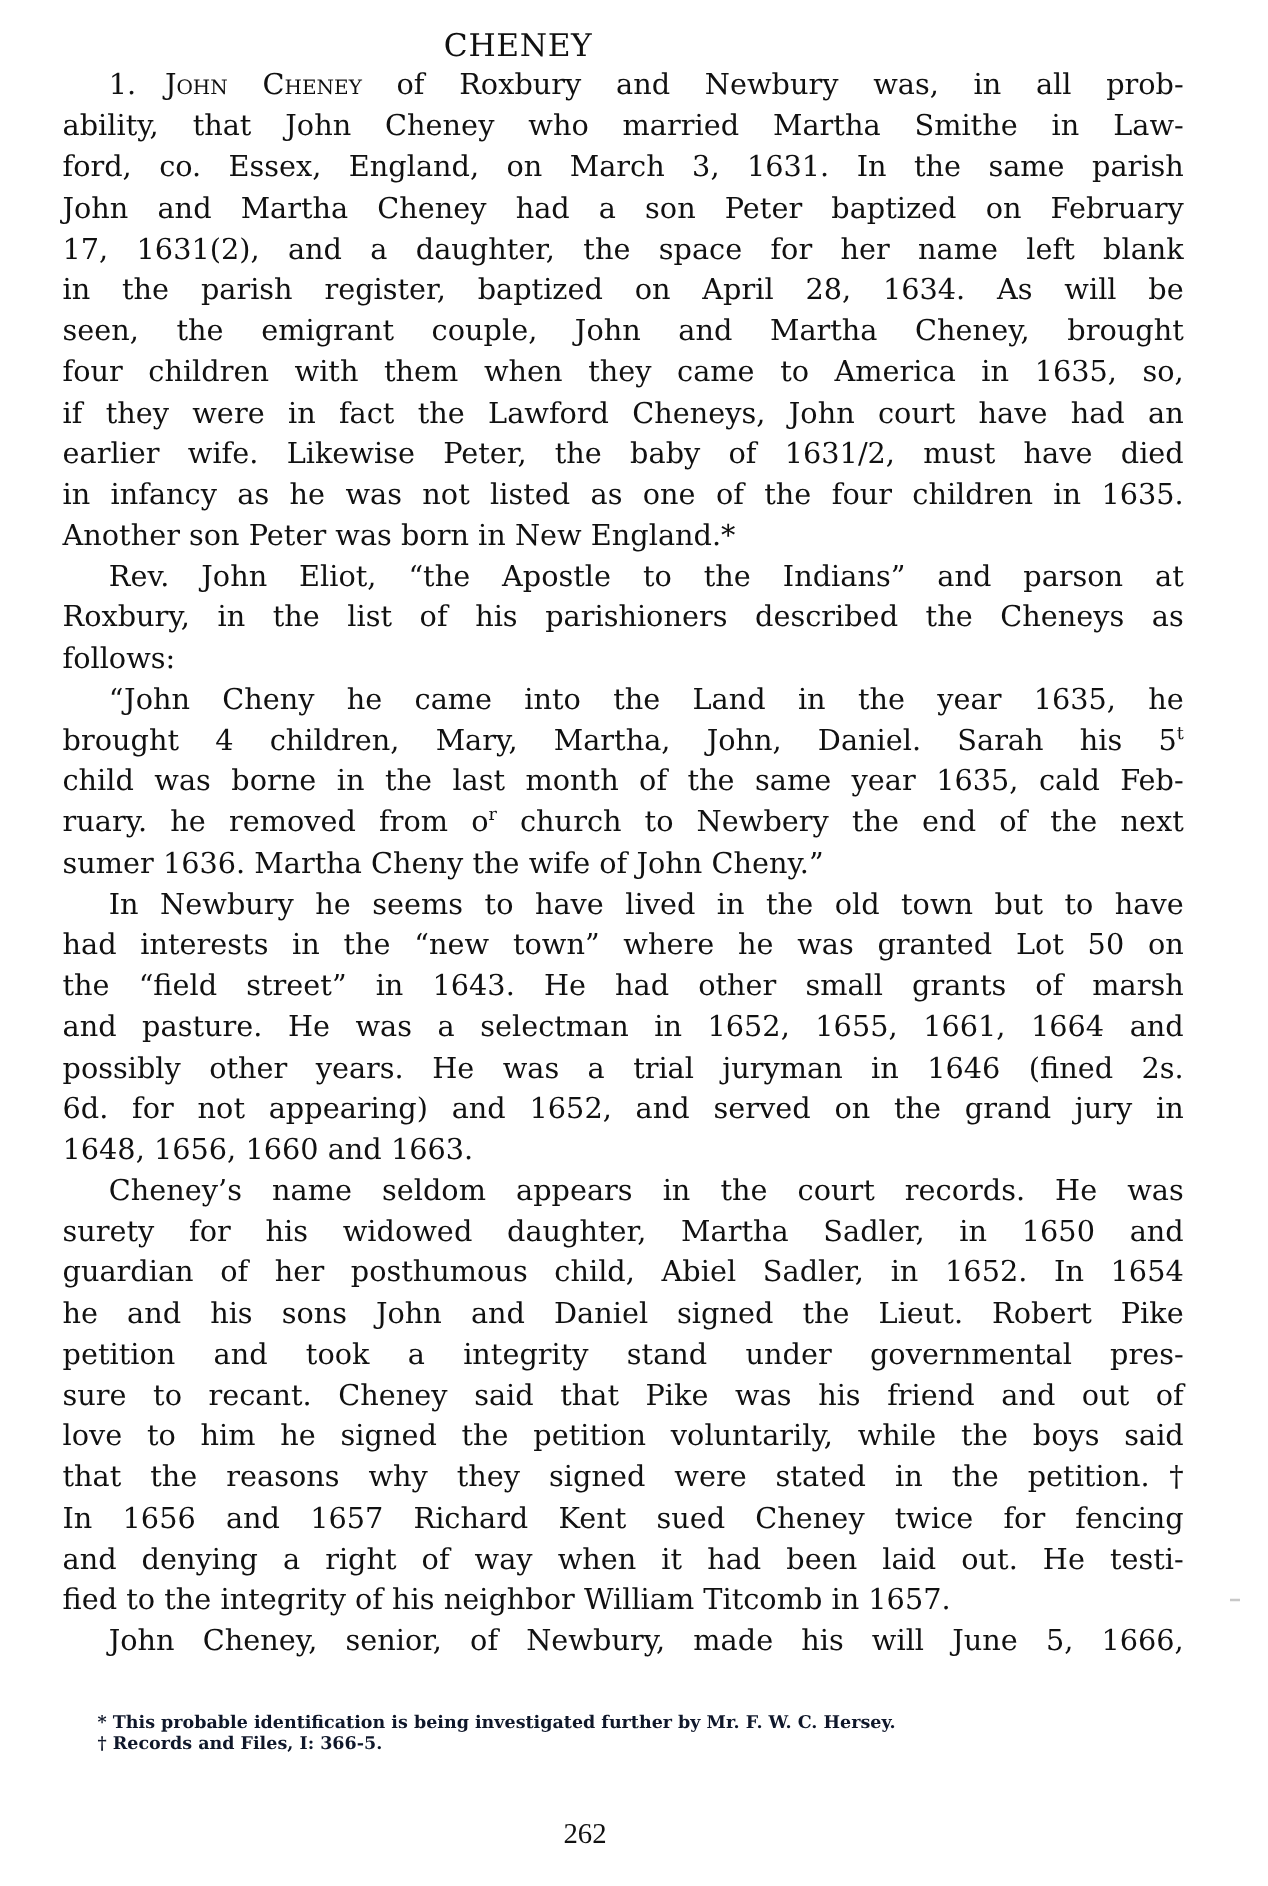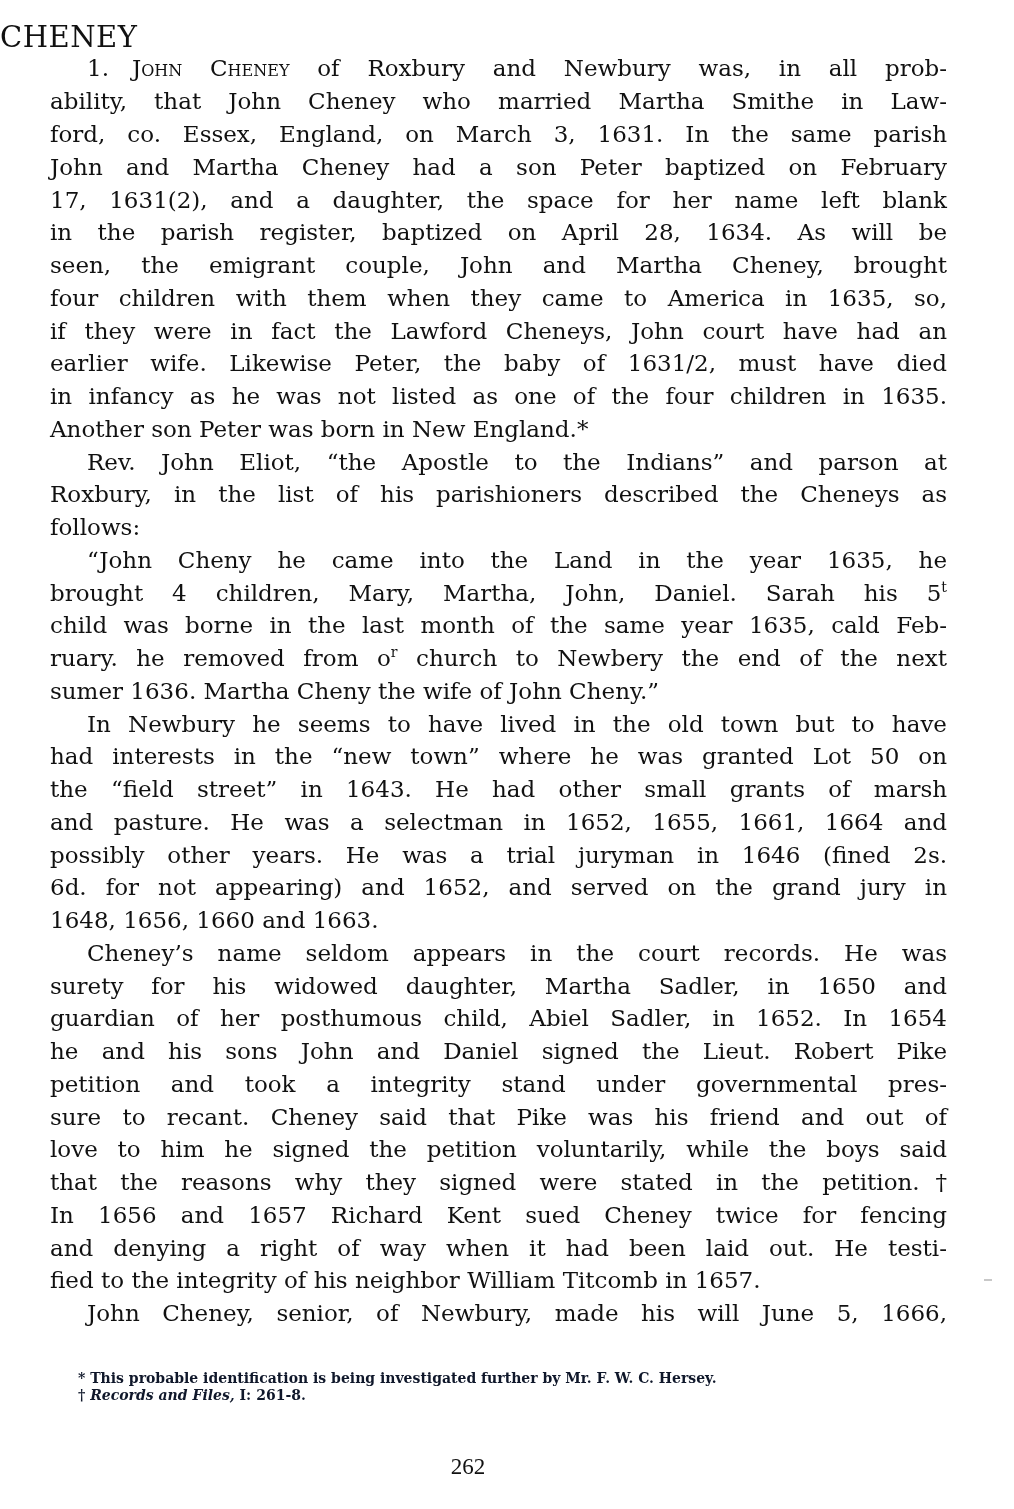--- a/index.html
+++ b/index.html
@@ -13,22 +13,22 @@
       position: relative;
       overflow: hidden;
       color: #111111;
       font-family: "DejaVu Serif", "Liberation Serif", serif;
     }
     .page-title {
       position: absolute;
       left: 0;
       width: 829px;
       top: 20px;
-      text-align: left;
-      font-size: 29px;
+      text-align: center;
+      font-size: 25px;
       letter-spacing: 0.5px;
       line-height: 34px;
     }
     .line {
       position: absolute;
       left: 50px;
       width: 897px;
       height: 33px;
       font-size: 23px;
       line-height: 33px;
@@ -43,21 +43,21 @@
     .footnotes {
       position: absolute;
       left: 78px;
       top: 1370px;
       font-size: 14px;
       line-height: 17px;
       font-family: "DejaVu Serif", serif;
       font-weight: bold;
       color: #0f172a;
     }
-    .footnotes .it { font-style: italic; }
+    .footnotes .it { }
     .page-number {
       position: absolute;
       left: 0;
       width: 936px;
       top: 1452px;
       text-align: center;
       font-size: 23px;
       line-height: 30px;
       font-family: "Liberation Serif", serif;
     }
@@ -120,16 +120,16 @@
   <div class="line" style="top:1232px">and denying a right of way when it had been laid out. He testi-</div>
   <div class="line last" style="top:1264px">fied to the integrity of his neighbor William Titcomb in 1657.</div>
 
   <div class="line indent" style="top:1297px">John Cheney, senior, of Newbury, made his will June 5, 1666,</div>
 </div>
 
 <div class="margin-mark"></div>
 
 <div class="footnotes">
   <div>* This probable identification is being investigated further by Mr. F. W. C. Hersey.</div>
-  <div><span>† </span><span class="it">Records and Files,</span><span> I: 261-8.</span></div>
+  <div><span>† </span><span class="it">Records and Files,</span><span> I: 366-5.</span></div>
 </div>
 
 <div class="page-number">262</div>
 
 </body></html>

